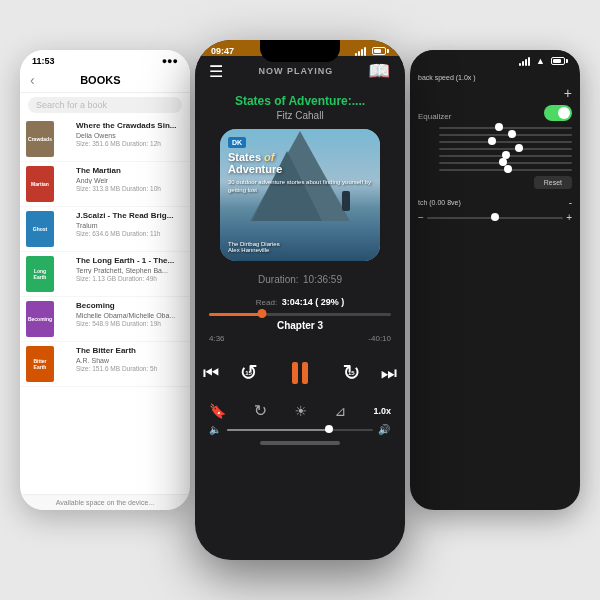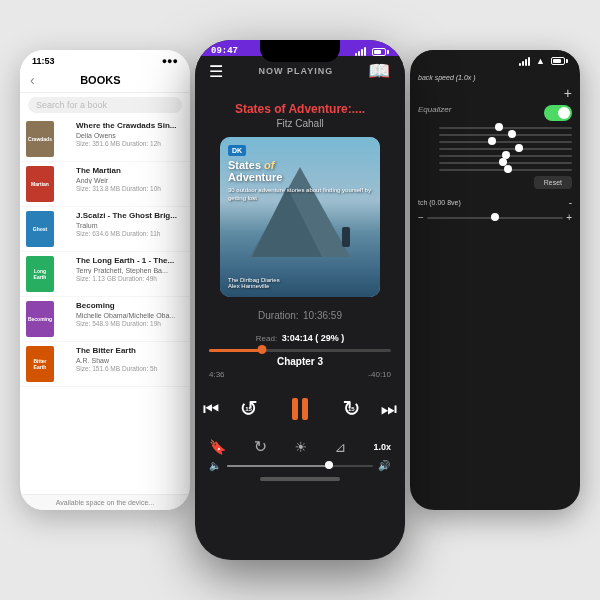--- a/index.html
+++ b/index.html
@@ -128,21 +128,21 @@
     }
     .phone-right .header {
       background: #1a1a1a;
       padding: 4px 8px 4px;
       display: flex;
       align-items: center;
       justify-content: space-between;
     }
     .phone-right .header .title { font-size: 9px; font-weight: 700; color: #fff; }
     .phone-right .content { padding: 6px 8px; }
-    .eq-row { display: flex; align-items: flex-start; justify-content: space-between; margin-bottom: 4px; font-style: italic; }
+    .eq-row { display: flex; align-items: flex-end; justify-content: space-between; margin-bottom: 4px; }
     .eq-row-label { font-size: 7px; color: #ccc; width: 80px; }
     .toggle-switch {
       width: 28px; height: 16px;
       background: #4cd964;
       border-radius: 8px;
       position: relative;
     }
     .toggle-switch::after {
       content: '';
       position: absolute;
@@ -206,53 +206,52 @@
       position: absolute;
       top: 0;
       left: 50%;
       transform: translateX(-50%);
       width: 80px; height: 22px;
       background: #000;
       border-radius: 0 0 14px 14px;
       z-index: 10;
     }
     .phone-center .status-bar {
-      background: #6d28d9;
+      background: #a16207;
       padding: 6px 16px 0;
       display: flex;
       justify-content: space-between;
-      align-items: flex-end;
+      align-items: center;
       font-size: 9px;
       font-weight: 600;
       color: #fff;
       position: relative;
       z-index: 5;
-      font-family: Liberation Mono, monospace;
     }
     .phone-center .status-right { display: flex; gap: 3px; align-items: center; }
     .phone-center .nav-bar {
       display: flex;
       align-items: center;
       justify-content: space-between;
       padding: 4px 14px;
       background: #1c1c1e;
     }
     .nav-icon { font-size: 16px; color: #fff; }
     .nav-title { font-size: 9px; color: #aaa; font-weight: 700; letter-spacing: 1px; text-transform: uppercase; }
     .book-icon { font-size: 18px; color: #fff; }
 
     .player-content { padding: 0 14px; }
-    .player-book-title { font-size: 12px; font-weight: 700; color: #ef4444; text-align: center; margin-top: 16px; }
+    .player-book-title { font-size: 12px; font-weight: 700; color: #22c55e; text-align: center; margin-top: 8px; }
     .player-book-author { font-size: 10px; color: #aaa; text-align: center; margin-top: 2px; }
 
     .album-art {
       margin: 8px auto;
       width: 160px;
-      height: 160px;
-      border-radius: 10px;
+      height: 132px;
+      border-radius: 16px;
       overflow: hidden;
       position: relative;
       background: linear-gradient(135deg, #2c5f8a 0%, #4a8ab5 30%, #6ba3c8 50%, #8bbdd8 70%, #a8d4e8 100%);
     }
     
     .mountain-bg {
       position: absolute;
       top: 0; left: 0; right: 0; bottom: 0;
       background: linear-gradient(180deg, #87ceeb 0%, #b0d4e8 40%, #6a9bb5 60%, #4a7a9b 80%, #2d5a7a 100%);
     }
@@ -486,21 +485,21 @@
         <div class="book-title">The Martian</div>
         <div class="book-author">Andy Weir</div>
         <div class="book-meta">Size: 313.8 MB   Duration: 10h</div>
       </div>
     </div>
         <div class="book-item">
       <div class="book-cover" style="background:#2980b9">
         <span style="font-size:5px;padding:2px;text-align:center">Ghost</span>
       </div>
       <div class="book-info">
-        <div class="book-title">J.Scalzi - The Ghost Brig...</div>
+        <div class="book-title">J.Scalzi - The Read Brig...</div>
         <div class="book-author">Tralum</div>
         <div class="book-meta">Size: 634.6 MB   Duration: 11h</div>
       </div>
     </div>
         <div class="book-item">
       <div class="book-cover" style="background:#27ae60">
         <span style="font-size:5px;padding:2px;text-align:center">Long Earth</span>
       </div>
       <div class="book-info">
         <div class="book-title">The Long Earth - 1 - The...</div>

